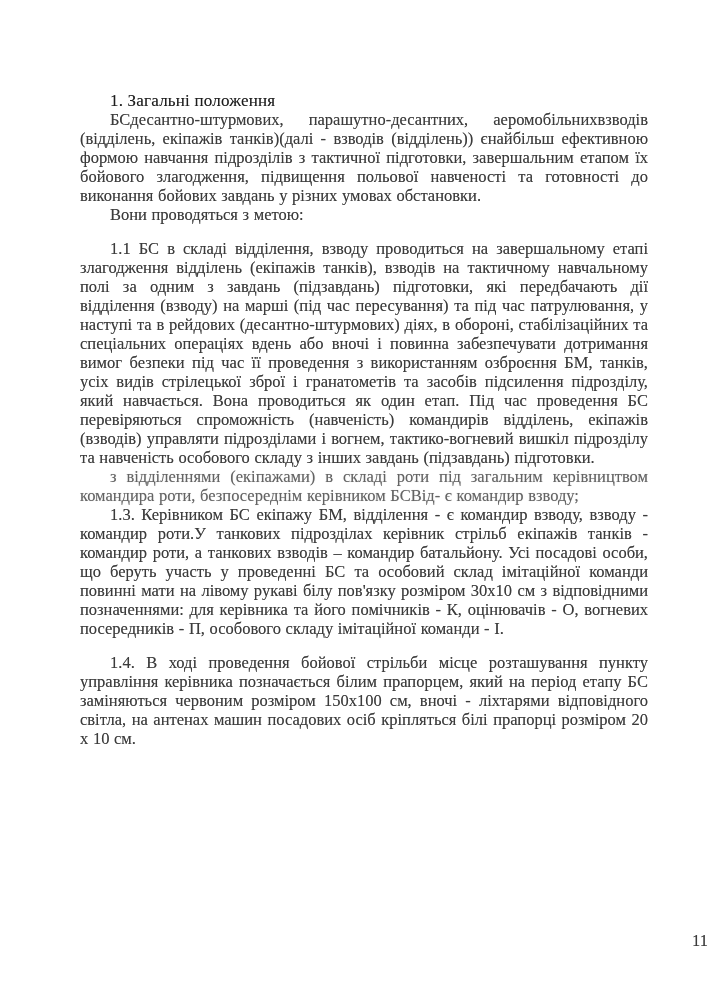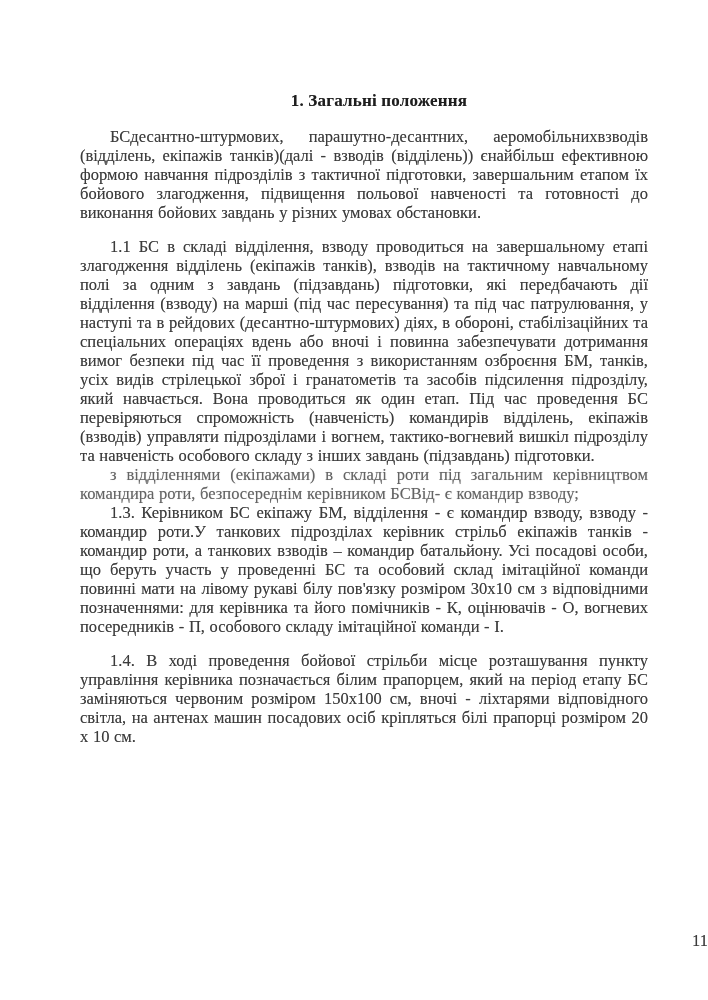--- a/index.html
+++ b/index.html
@@ -25,26 +25,24 @@
     top: 91px;
     left: 80px;
     width: 568px;
     color: var(--text, #3c3c3c);
     font-size: 16.5px;
     line-height: 19px;
     text-shadow: 0 0 0.6px rgba(70,70,70,0.55);
   }
   .heading {
     font-size: 17px;
-    font-weight: bold;
+    font-weight: normal;
     color: var(--heading, #1e1e1e);
     text-indent: 30px;
-    margin-bottom: 17px;
     letter-spacing: 0.2px;
-    text-align: center;
   }
   .para {
     text-align: justify;
     text-indent: 30px;
     hyphens: none;
     word-spacing: 0.5px;
   }
   .gap-sm { margin-top: 15px; }
   .gap-md { }
   .light {
@@ -65,20 +63,21 @@
 </style>
 </head>
 <body>
 
 <div class="page">
   <div class="content">
     <h1 class="heading">1. Загальні положення</h1>
 
     <p class="para">БСдесантно-штурмових, парашутно-десантних, аеромобільнихвзводів (відділень, екіпажів танків)(далі - взводів (відділень)) єнайбільш ефективною формою навчання підрозділів з тактичної підготовки, завершальним етапом їх бойового злагодження, підвищення польової навченості та готовності до виконання бойових завдань у різних умовах обстановки.</p>
 
+    <p class="para">Вони проводяться з метою:</p>
 
 
 
     <p class="para gap-sm">1.1 БС в складі відділення, взводу проводиться на завершальному етапі злагодження відділень (екіпажів танків), взводів на тактичному навчальному полі за одним з завдань (підзавдань) підготовки, які передбачають дії відділення (взводу) на марші (під час пересування) та під час патрулювання, у наступі та в рейдових (десантно-штурмових) діях, в обороні, стабілізаційних та спеціальних операціях вдень або вночі і повинна забезпечувати дотримання вимог безпеки під час її проведення з використанням озброєння БМ, танків, усіх видів стрілецької зброї і гранатометів та засобів підсилення підрозділу, який навчається. Вона проводиться як один етап. Під час проведення БС перевіряються спроможність (навченість) командирів відділень, екіпажів (взводів) управляти підрозділами і вогнем,  тактико-вогневий вишкіл підрозділу та навченість особового складу з інших завдань (підзавдань) підготовки.</p>
 
 
     <p class="para light">з відділеннями (екіпажами) в складі роти під загальним керівництвом командира роти, безпосереднім керівником БСВід- є командир взводу;</p>
 
 
     <p class="para gap-md">1.3. Керівником БС екіпажу БМ, відділення - є командир взводу, взводу - командир роти.У танкових підрозділах керівник стрільб екіпажів танків - командир роти, а танкових взводів – командир батальйону. Усі посадові особи, що беруть участь у проведенні БС та особовий склад імітаційної команди повинні мати на лівому рукаві білу пов'язку розміром 30х10 см з відповідними позначеннями: для керівника та його помічників - К, оцінювачів - О, вогневих посередників - П, особового складу імітаційної команди - І.</p>

